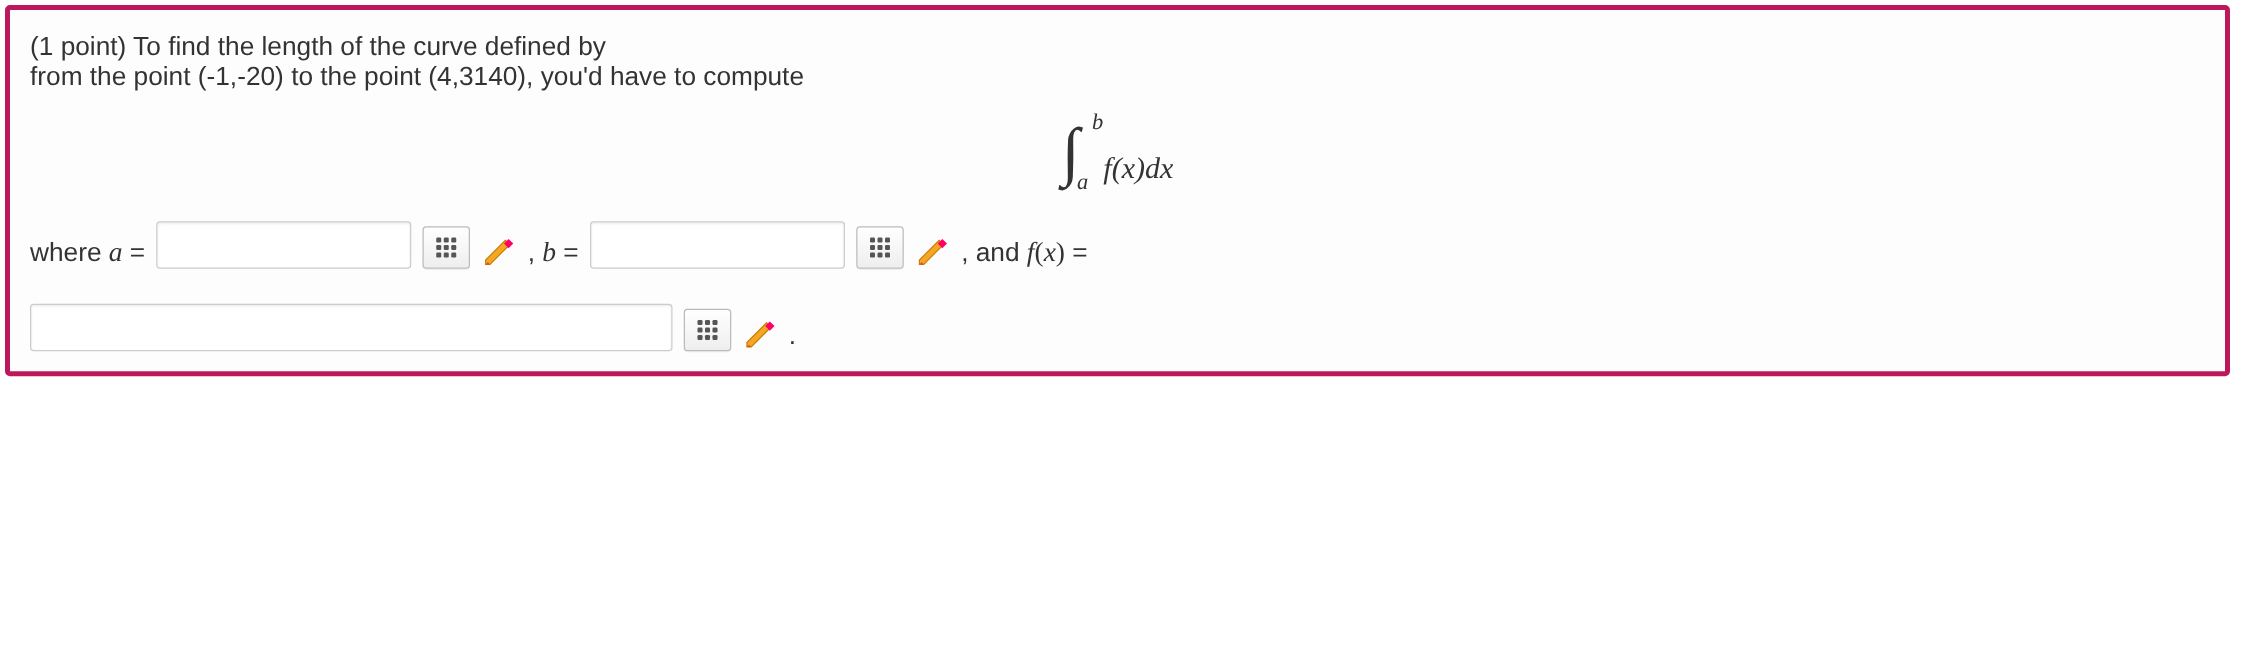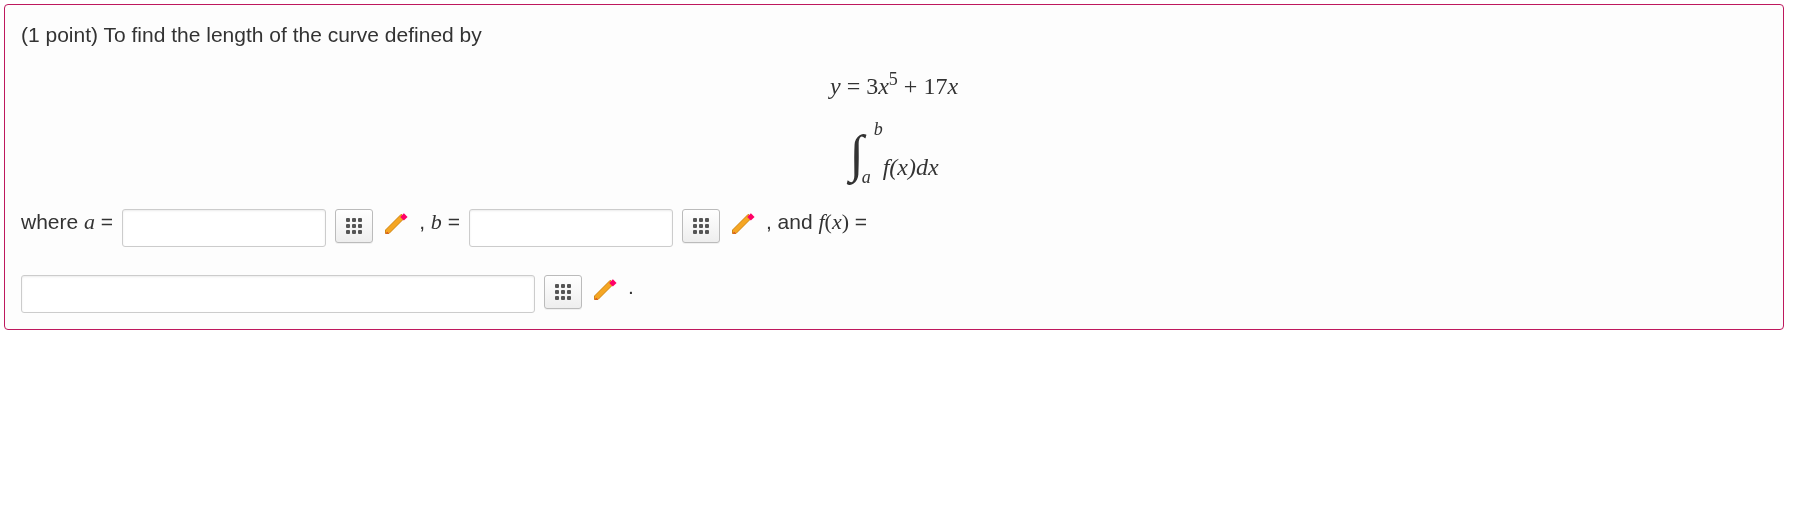--- a/index.html
+++ b/index.html
@@ -4,21 +4,21 @@
 <style>
   body {
     margin: 0;
     padding: 0;
     font-family: "Helvetica Neue", Helvetica, Arial, sans-serif;
     font-size: 21px;
     color: #333;
     background: #fff;
   }
   .panel {
-    border: 1px solid #be185d;
+    border: 4px solid #be185d;
     border-radius: 4px;
     background: #fdfdfd;
     padding: 18px 16px 16px 16px;
     margin: 4px;
     width: 1780px;
     box-sizing: border-box;
   }
   .math-center {
     text-align: center;
     margin: 22px 0 26px 0;
@@ -56,21 +56,21 @@
   .integral-block .lower { display:block; transform: translate(-2px,14px); }
   .integral-block .integrand {
     display: inline-block;
     vertical-align: middle;
     margin-left: 4px;
     margin-top: 28px;
   }
   .answer-row {
     display: flex;
     flex-wrap: wrap;
-    align-items: flex-start;
+    align-items: flex-end;
     gap: 9px;
     row-gap: 14px;
   }
   .answer-row .lbl {
     font-size: 21px;
   }
   .answer-row .mi {
     font-family: "Times New Roman", Times, serif;
     font-style: italic;
     font-size: 22px;
@@ -112,30 +112,22 @@
   }
   .pencil-icon svg { width: 100%; height: 100%; display:block; }
 </style>
 </head>
 <body>
 
 <div class="panel">
 
   <div>(1 point) To find the length of the curve defined by</div>
 
-  <div class="math-center">
-    <span>y</span>
-    <span style="font-style:normal"> </span>
-    <span style="font-style:normal">=</span>
-    <span style="font-style:normal"> </span>
-    <span style="font-style:normal">3</span><span>x</span><span class="sup" style="font-style:normal">5</span>
-    <span style="font-style:normal"> + </span>
-    <span style="font-style:normal">17</span><span>x</span>
-  </div>
-
+
+  <div>from the point (-1,-20) to the point (4,3140), you'd have to compute</div>
 
   <div class="integral-block">
     <span class="int-sym">∫</span>
     <span class="limits">
       <span class="upper">b</span>
       <span class="lower">a</span>
     </span>
     <span class="integrand">f(x)dx</span>
   </div>
 

